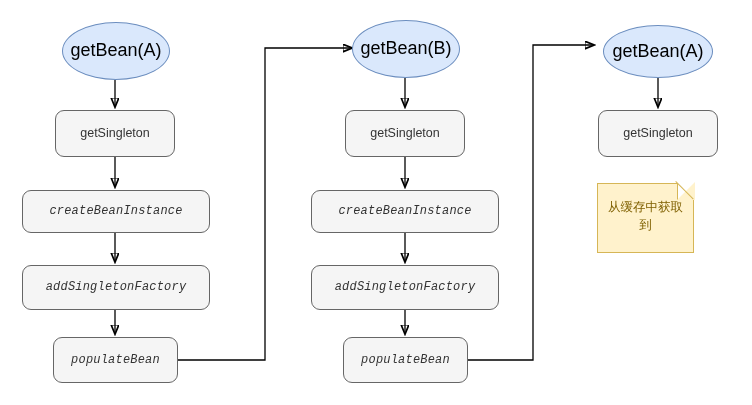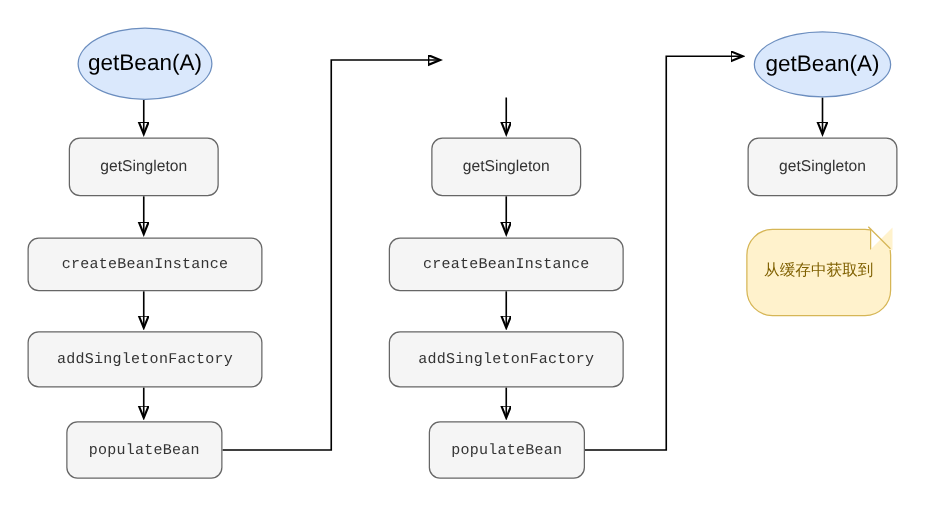--- a/index.html
+++ b/index.html
@@ -40,20 +40,21 @@
     border-radius: 9px;
     color: #333333;
     font-family: Liberation Sans, sans-serif;
     font-size: 12.5px;
     line-height: 1.2;
   }
   .process.mono {
     font-family: "Liberation Mono", monospace;
     font-size: 12px;
     letter-spacing: 0.2px;
+    font-style: italic;
   }
   
   .note {
     position: absolute;
     box-sizing: border-box;
     background: #fff2cc;
     border: 1.4px solid #d6b656;
     color: #7f6000;
     font-family: "Liberation Sans", sans-serif;
     font-size: 12.5px;
@@ -153,20 +154,23 @@
   </div>
 
   <div class="node process mono" style="left:22px; top:265px; width:188px; height:45px;">
     <span>addSingletonFactory</span>
   </div>
 
   <div class="node process mono" style="left:53px; top:337px; width:125px; height:46px;">
     <span>populateBean</span>
   </div>
 
+  <div class="node ellipse" style="left:352px; top:20px; width:108px; height:58px;">
+    <span>getBean(B)</span>
+  </div>
 
   <div class="node process" style="left:345px; top:110px; width:120px; height:47px;">
     <span>getSingleton</span>
   </div>
 
   <div class="node process mono" style="left:311px; top:190px; width:188px; height:43px;">
     <span>createBeanInstance</span>
   </div>
 
   <div class="node process mono" style="left:311px; top:265px; width:188px; height:45px;">
@@ -178,20 +182,20 @@
   </div>
 
   <div class="node ellipse" style="left:603px; top:25px; width:110px; height:53px;">
     <span>getBean(A)</span>
   </div>
 
   <div class="node process" style="left:598px; top:110px; width:120px; height:47px;">
     <span>getSingleton</span>
   </div>
 
-  <div class="note" style="left:597px; top:183px; width:116px; height:70px;border-radius:21px;">
+  <div class="note" style="left:597px; top:183px; width:97px; height:70px;">
     <div class="note-fold"></div>
     <div class="note-text">
       <div>从缓存中获取到</div>
     </div>
   </div>
 
 </div>
 
 </body></html>

